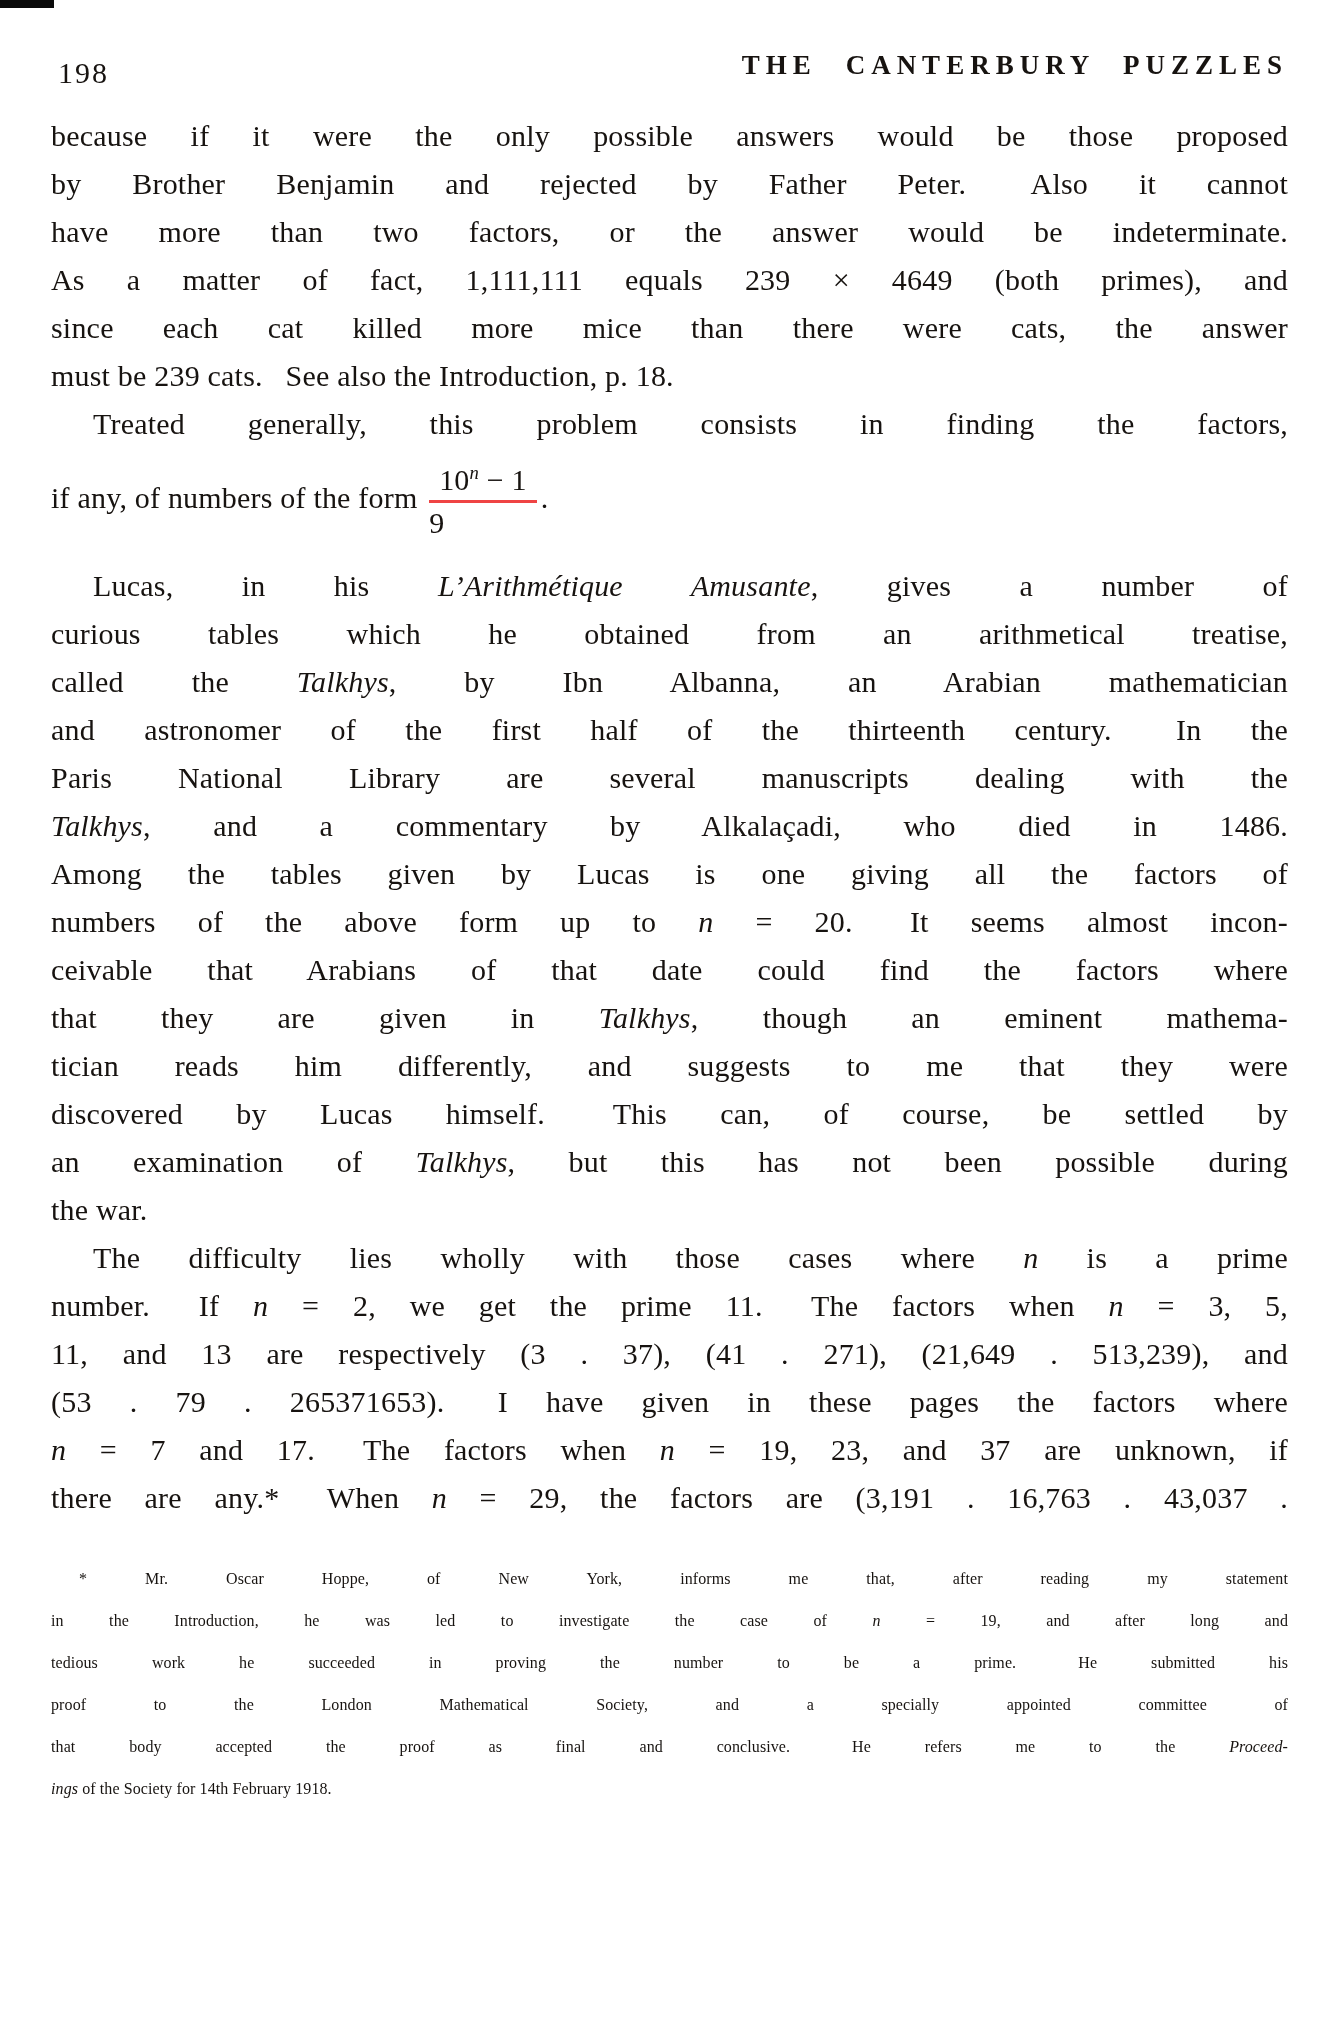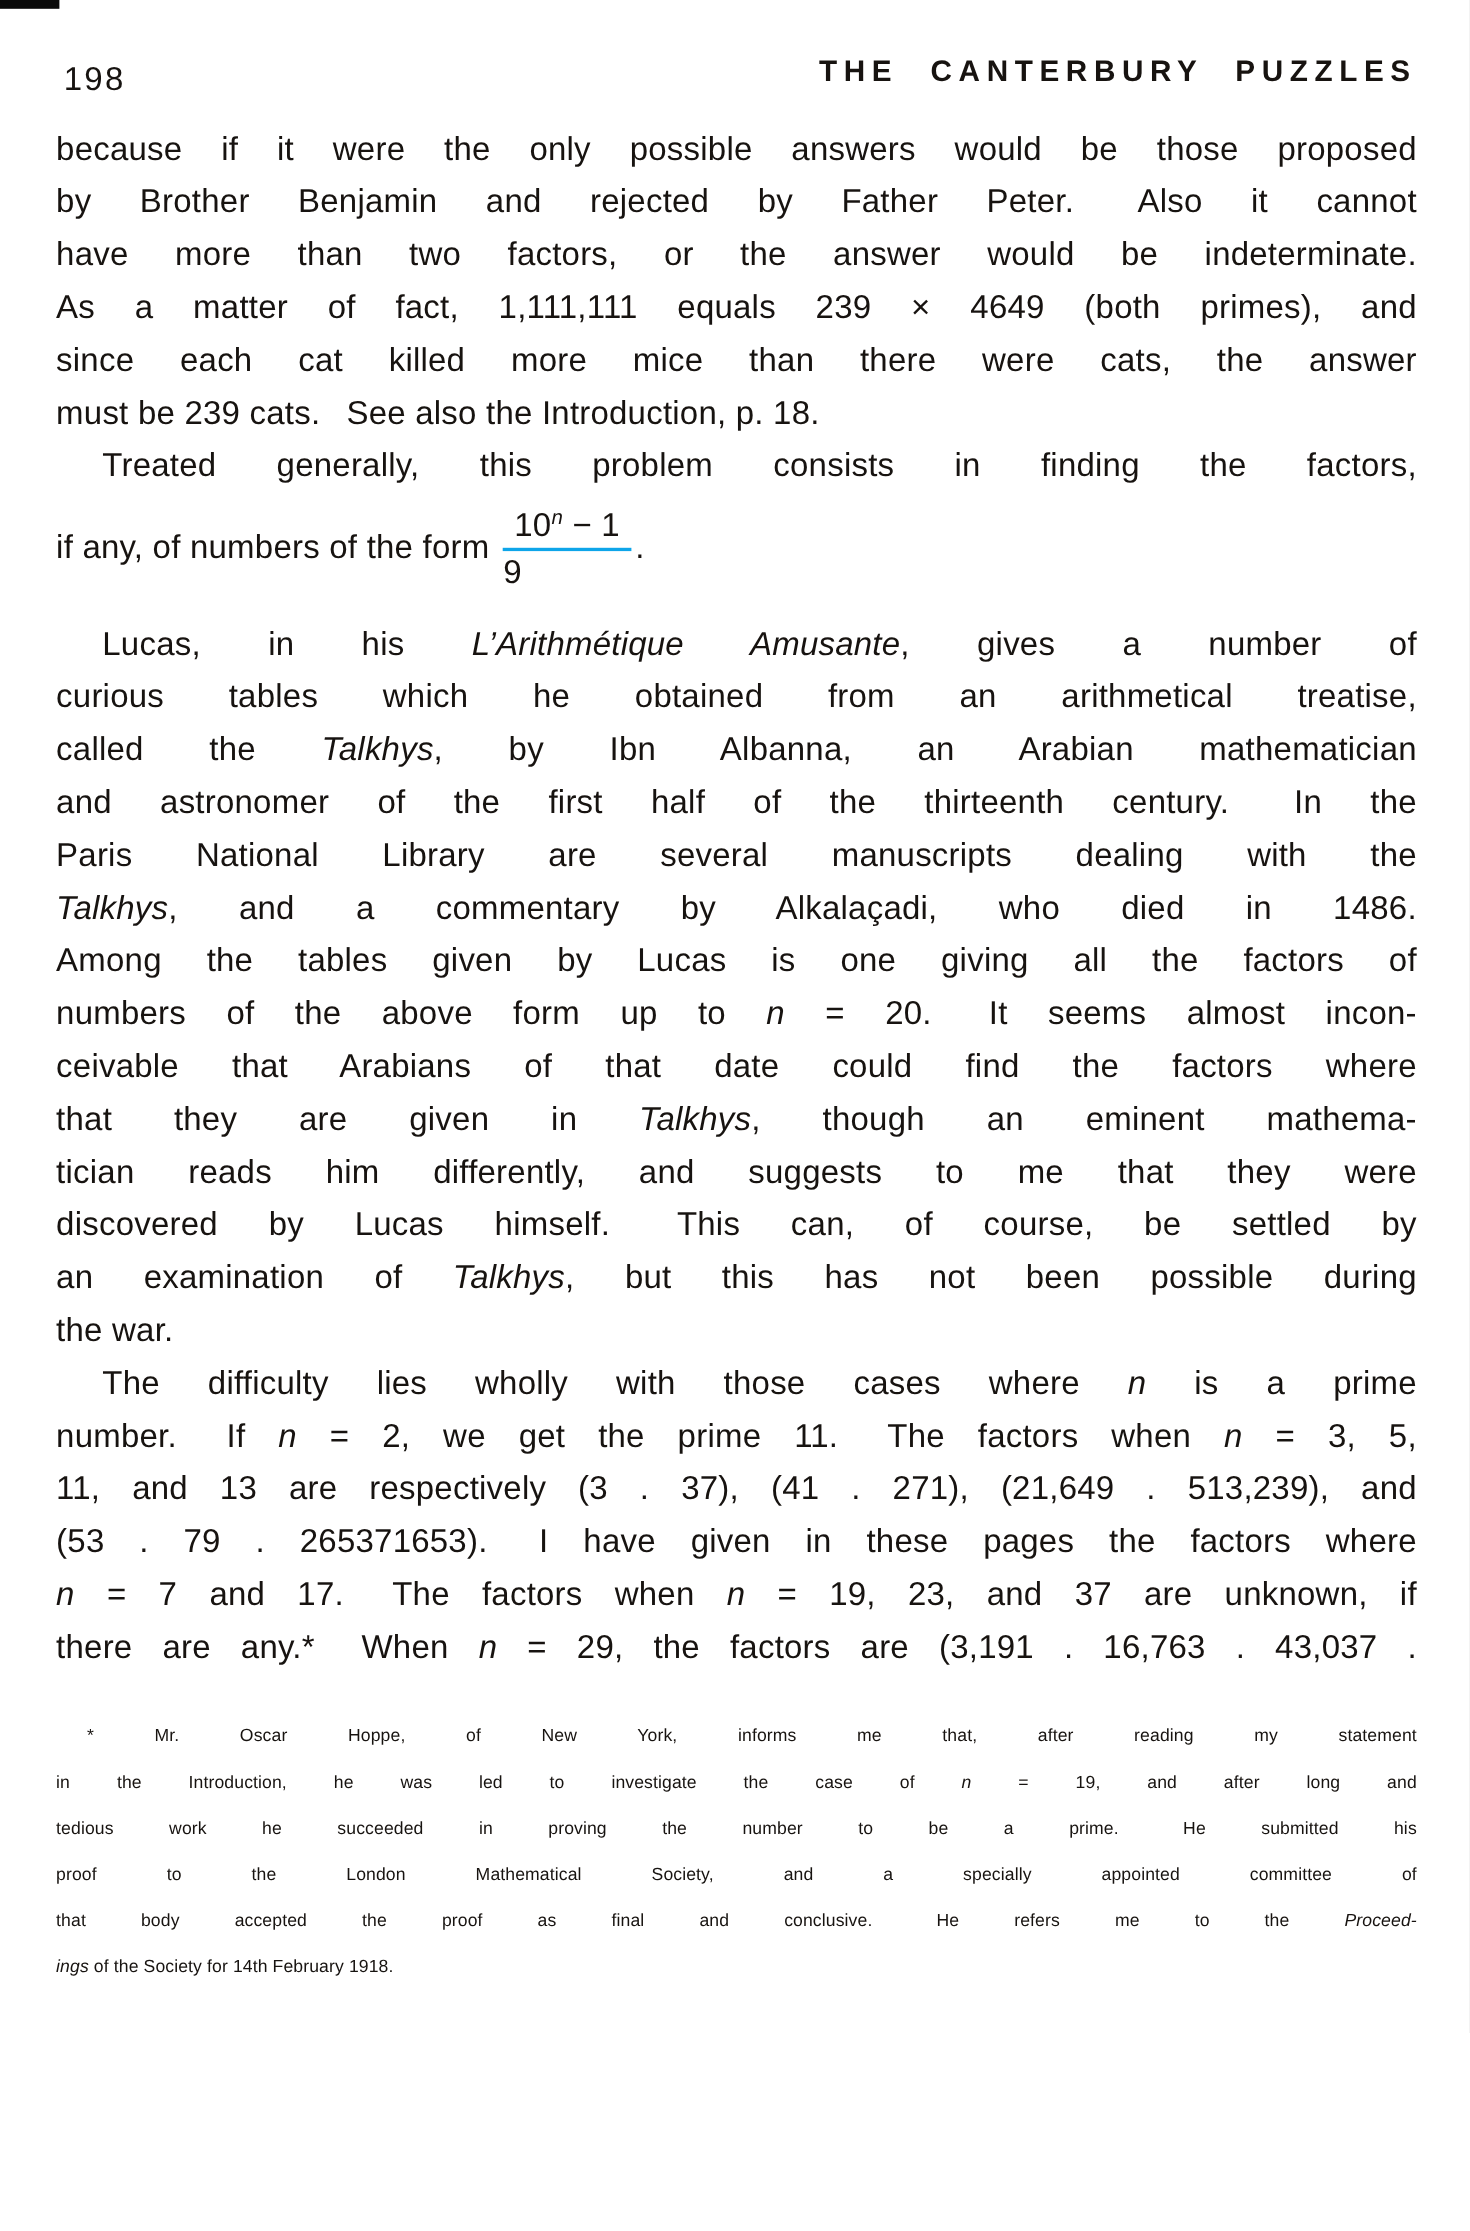--- a/index.html
+++ b/index.html
@@ -1,21 +1,21 @@
 <!DOCTYPE html>
 <html><head>
 <meta charset="utf-8">
 <style>
   html,body { margin:0; padding:0; background:#e8e8e8; }
   .page {
     position:relative;
     width:1336px; height:2028px;
     margin:0 auto;
     background:#ffffff;
-    font-family:Liberation Sans, sans-serif;
+    font-family:Liberation Serif, serif;
     color:#171310;
     overflow:hidden;
   }
   .scan-artifact {
     position:absolute; top:0; left:0;
     width:54px; height:8px; background:#0a0a0a;
   }
   .page-header { position:absolute; top:50px; left:56px; right:48px; height:44px; }
   .page-number {
     position:absolute; left:2px; top:6px;
@@ -36,21 +36,21 @@
   em { font-style:italic; }
   .para-2 { margin-bottom:14px; }
   .formula-line {
     text-align:left; text-align-last:left;
     line-height:100px; height:100px;
   }
   .frac {
     display:inline-block; vertical-align:middle;
     text-align:center; line-height:1.12; margin:0 4px;
   }
-  .frac-num { display:block; border-bottom:3px solid #0ea5e9; padding:0 10px 3px; }
+  .frac-num { display:block; border-bottom:3px solid #ef4444; padding:0 10px 3px; }
   .frac-den { display:block; padding-top:3px; }
   .exp { font-size:0.62em; vertical-align:super; line-height:0; }
   .footnote {
     margin-top:36px;
     font-size:16px; line-height:42px; letter-spacing:0.1px;
   }
   .footnote.indent-first > .line:first-child { padding-left:28px; }
 </style>
 </head>
 <body>

